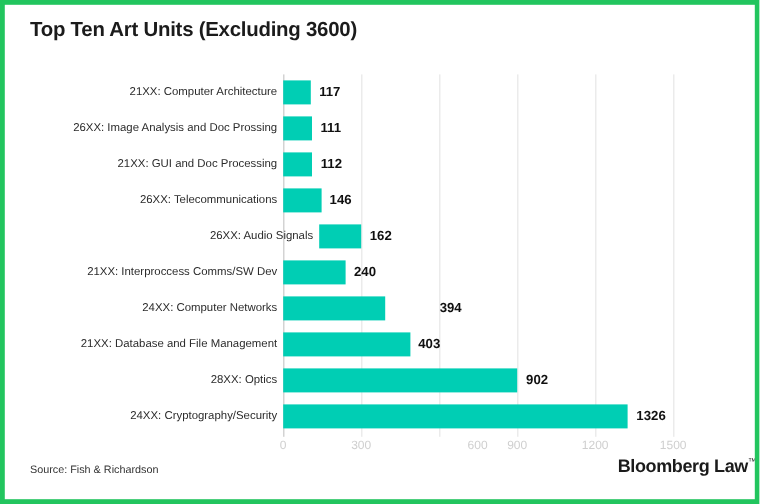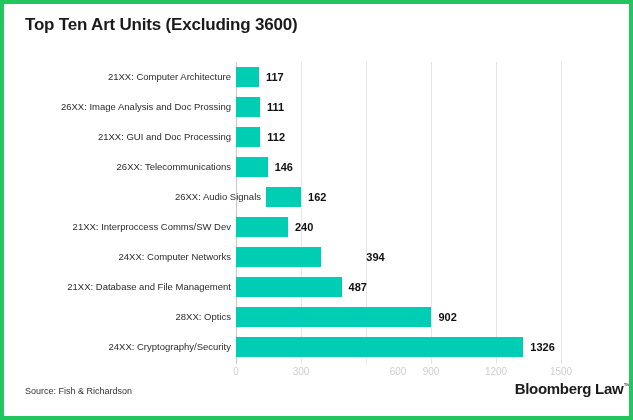--- a/index.html
+++ b/index.html
@@ -201,21 +201,21 @@
           <div class="bar-value" style="left: 291px;">240</div>
         </div>
         <div class="bar-row" style="top: 180px;">
           <div class="cat-label">24XX: Computer Networks</div>
           <div class="bar" style="width: 85.3667px; background: rgb(0, 206, 180);"></div>
           <div class="bar-value" style="left: 324.367px; margin-left: 38px;">394</div>
         </div>
         <div class="bar-row" style="top: 210px;">
           <div class="cat-label">21XX: Database and File Management</div>
           <div class="bar" style="width: 105.517px; background: rgb(0, 206, 180);"></div>
-          <div class="bar-value" style="left: 344.517px;">487</div>
+          <div class="bar-value" style="left: 344.517px;">403</div>
         </div>
         <div class="bar-row" style="top: 240px;">
           <div class="cat-label">28XX: Optics</div>
           <div class="bar" style="width: 195.433px; background: rgb(0, 206, 180);"></div>
           <div class="bar-value" style="left: 434.433px;">902</div>
         </div>
         <div class="bar-row" style="top: 270px;">
           <div class="cat-label">24XX: Cryptography/Security</div>
           <div class="bar" style="width: 287.3px; background: rgb(0, 206, 180);"></div>
           <div class="bar-value" style="left: 526.3px;">1326</div>

